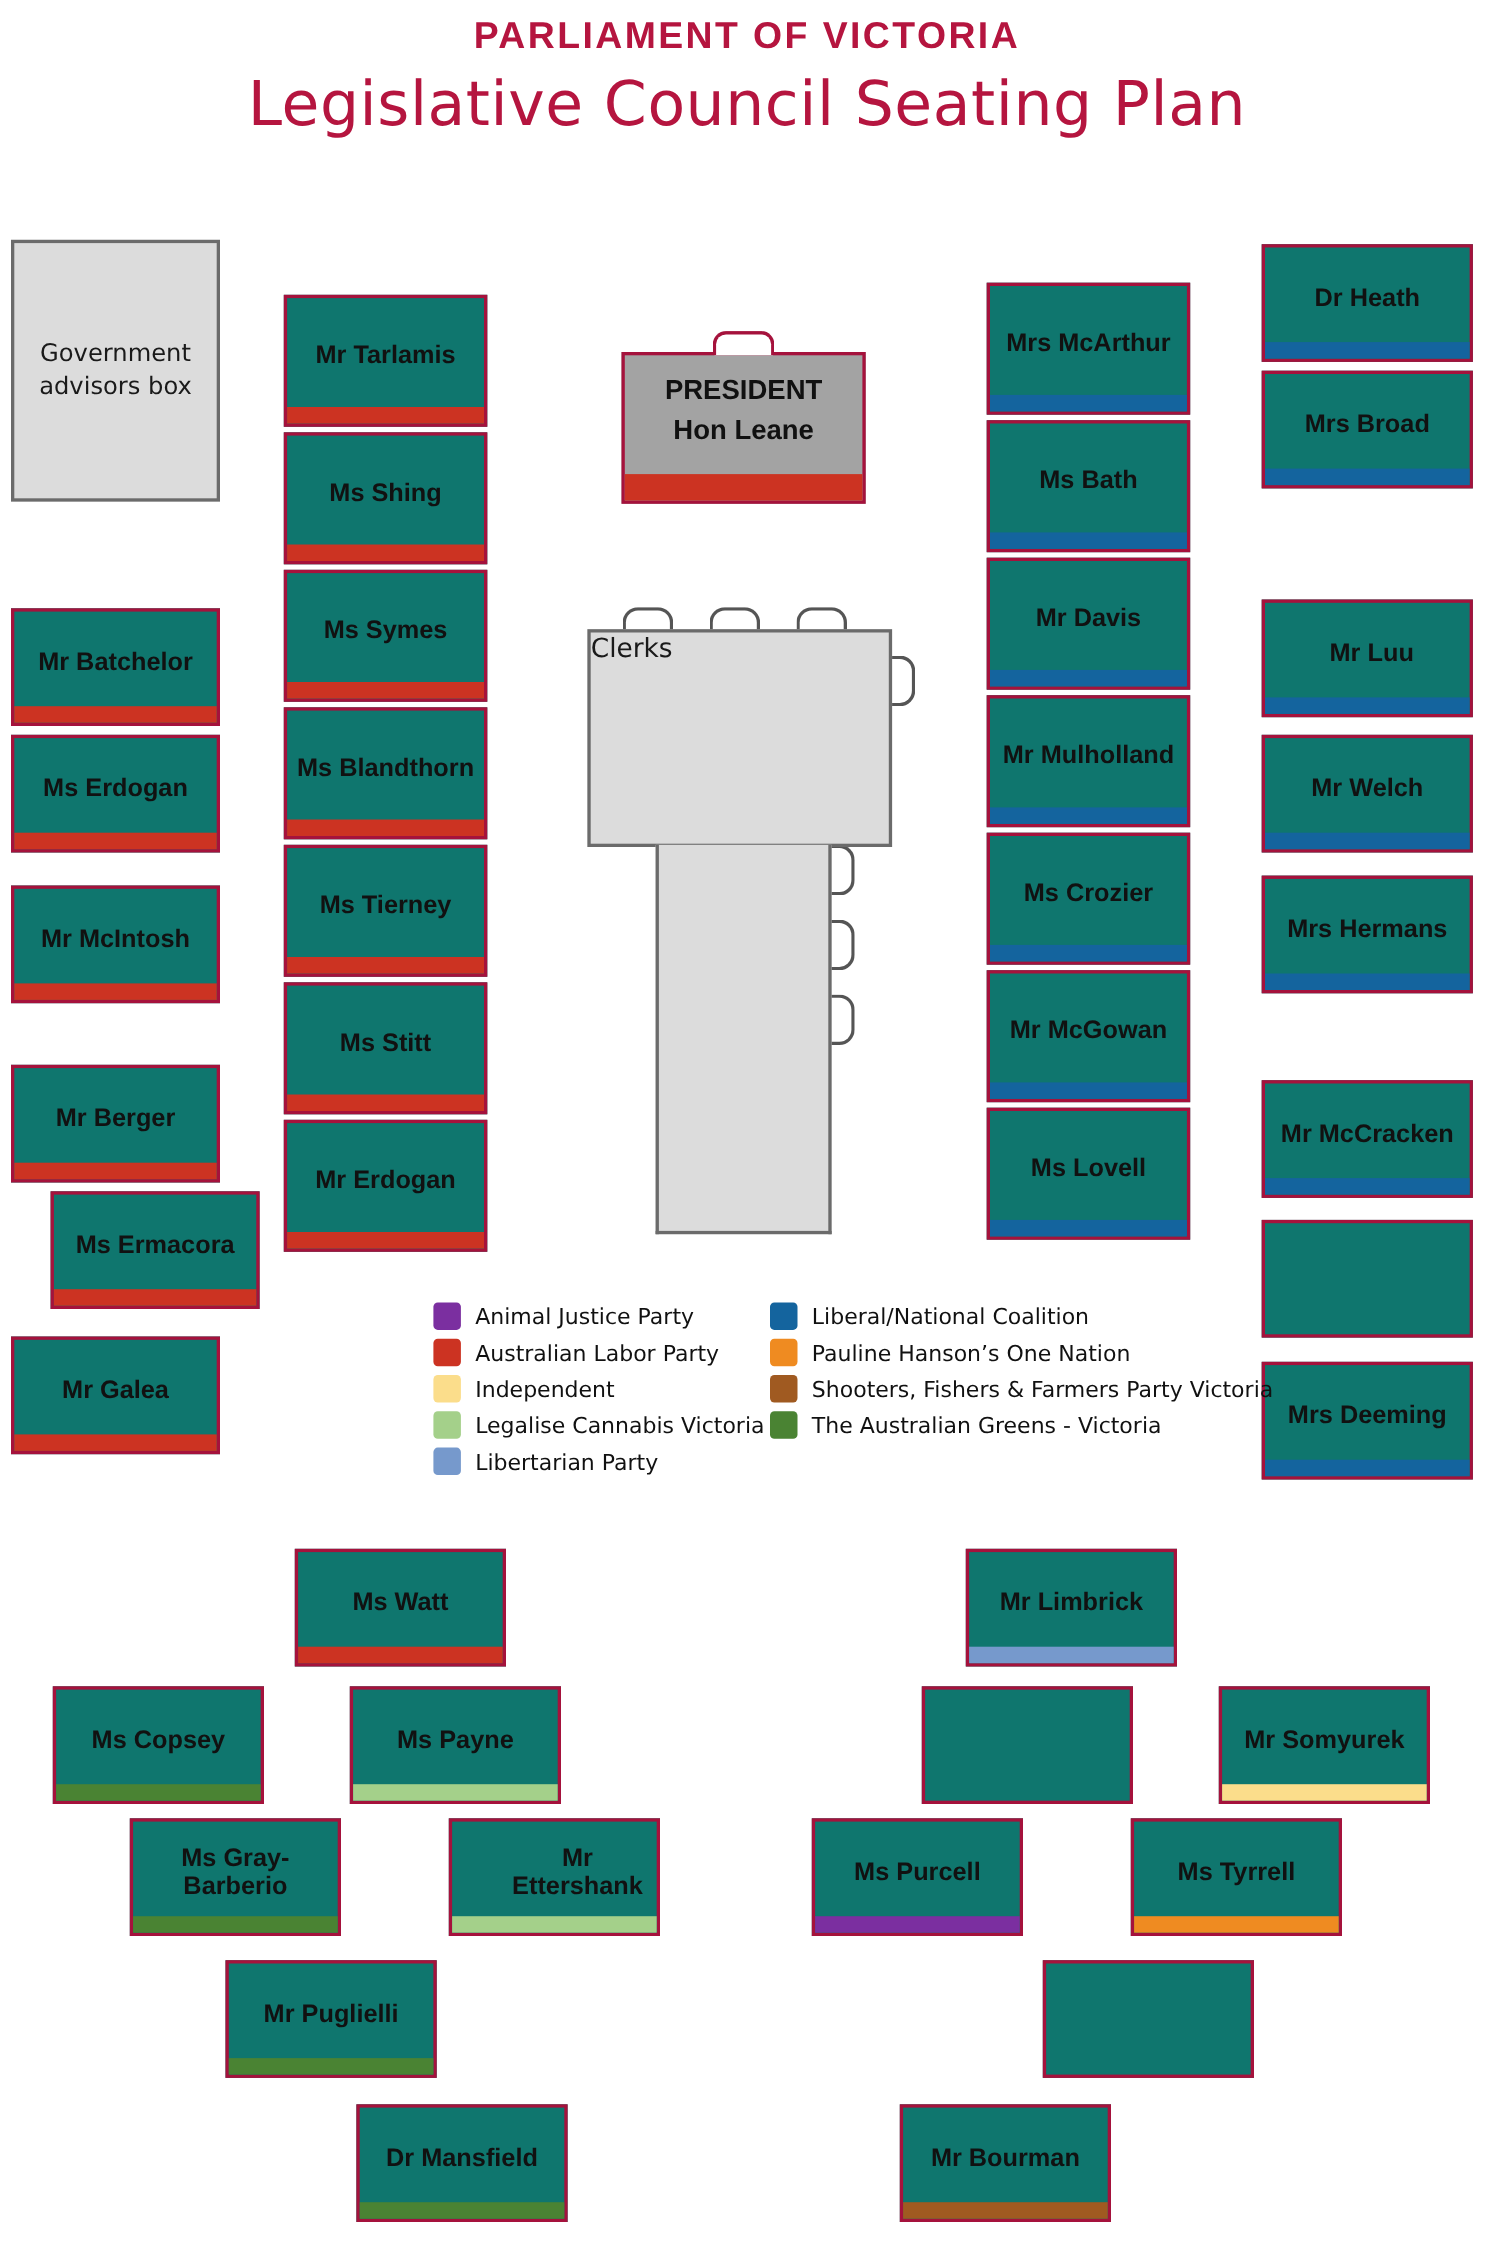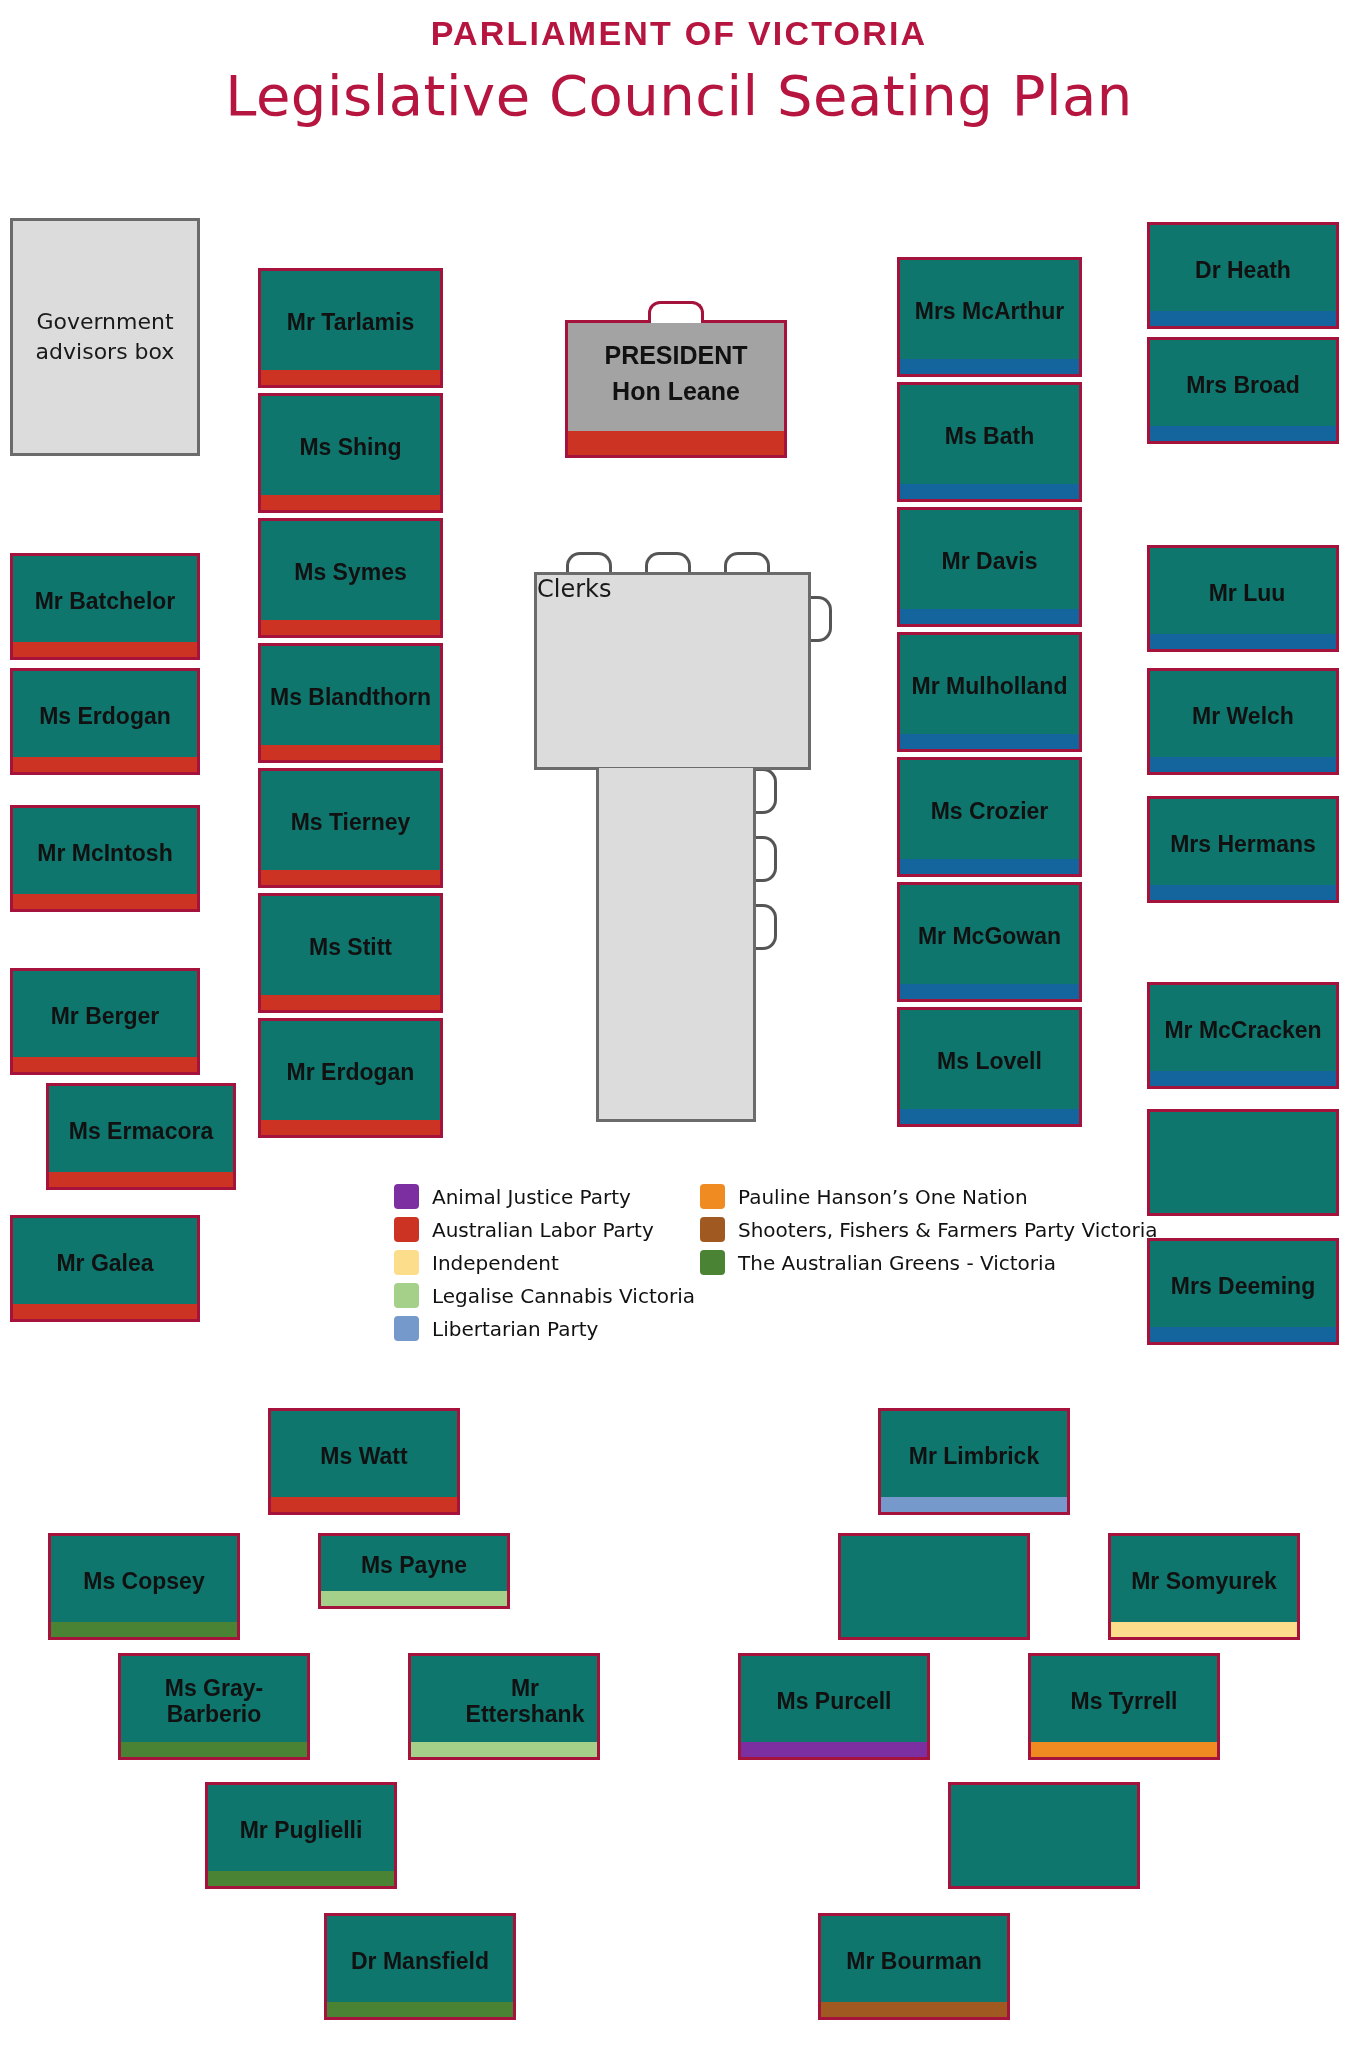--- a/index.html
+++ b/index.html
@@ -316,21 +316,21 @@
         <div class="band" style="background: rgb(20, 100, 158);"></div>
       </div>
       <div class="seat" style="left: 268px; top: 1408px; width: 192px; height: 107px;">
         <span class="nm">Ms Watt</span>
         <div class="band" style="background: rgb(204, 51, 34);"></div>
       </div>
       <div class="seat" style="left: 48px; top: 1533px; width: 192px; height: 107px;">
         <span class="nm">Ms Copsey</span>
         <div class="band" style="background: rgb(74, 131, 51);"></div>
       </div>
-      <div class="seat" style="left: 318px; top: 1533px; width: 192px; height: 76px;">
+      <div class="seat" style="left: 318px; top: 1533px; width: 192px; height: 107px;">
         <span class="nm">Ms Payne</span>
         <div class="band" style="background: rgb(164, 208, 138);"></div>
       </div>
       <div class="seat" style="left: 118px; top: 1653px; width: 192px; height: 107px;">
         <span class="nm">Ms Gray-Barberio</span>
         <div class="band" style="background: rgb(74, 131, 51);"></div>
       </div>
       <div class="seat" style="left: 408px; top: 1653px; width: 192px; height: 107px; padding-left: 48px;">
         <span class="nm">Mr Ettershank</span>
         <div class="band" style="background: rgb(164, 208, 138);"></div>
@@ -389,20 +389,24 @@
           <span class="legend-sw" style="background: rgb(164, 208, 138);"></span>
           <span class="legend-lb">Legalise Cannabis Victoria</span>
         </div>
         <div class="legend-row">
           <span class="legend-sw" style="background: rgb(118, 153, 204);"></span>
           <span class="legend-lb">Libertarian Party</span>
         </div>
       </div>
     <div class="legend-col" id="legend-right" style="left:700px; top:1180px;">
         <div class="legend-row">
+          <span class="legend-sw" style="background: rgb(20, 100, 158);"></span>
+          <span class="legend-lb">Liberal/National Coalition</span>
+        </div>
+        <div class="legend-row">
           <span class="legend-sw" style="background: rgb(239, 139, 33);"></span>
           <span class="legend-lb">Pauline Hanson’s One Nation</span>
         </div>
         <div class="legend-row">
           <span class="legend-sw" style="background: rgb(160, 90, 33);"></span>
           <span class="legend-lb">Shooters, Fishers &amp; Farmers Party Victoria</span>
         </div>
         <div class="legend-row">
           <span class="legend-sw" style="background: rgb(74, 131, 51);"></span>
           <span class="legend-lb">The Australian Greens - Victoria</span>

